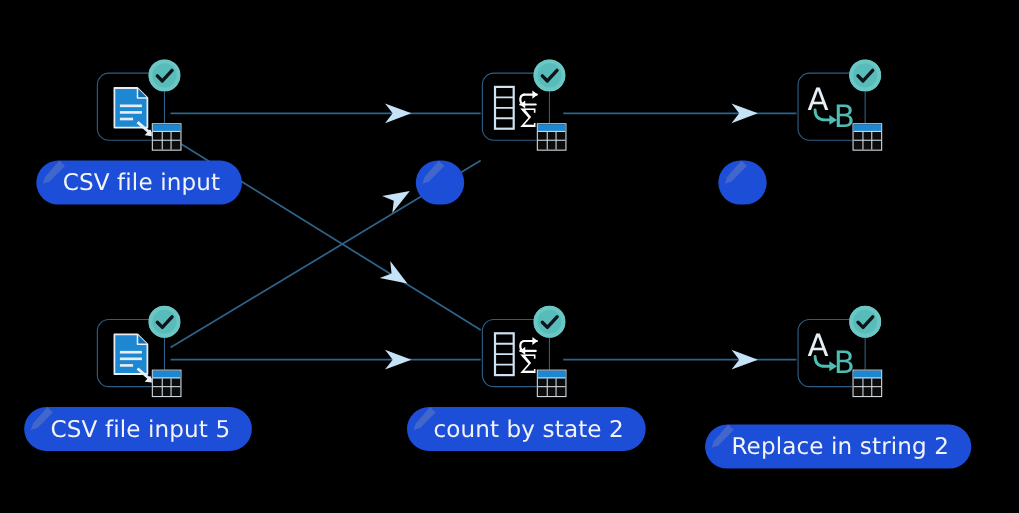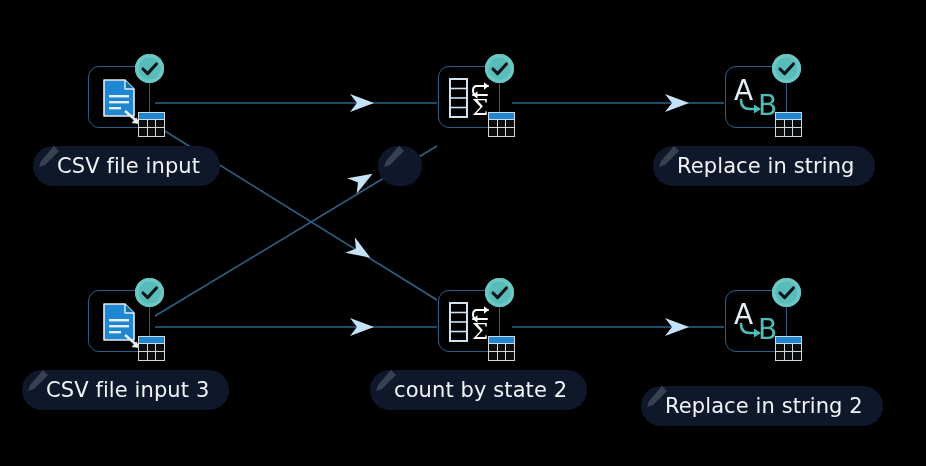--- a/index.html
+++ b/index.html
@@ -101,21 +101,21 @@
     position: absolute;
     top: 0; bottom: 0; left: 15.5px; width: 1px;
     background: #cfd8de;
   }
 
   
   .node-label {
     position: absolute;
     height: 40px;
     border-radius: 20px;
-    background: #0f172a;
+    background: #1d4ed8;
     color: #f2f4f7;
     font-size: 21px;
     line-height: 40px;
     padding: 0 20px 0 24px;
     white-space: nowrap;
     letter-spacing: 0.1px;
     overflow: hidden;
   }
   .node-label .pencil {
     position: absolute;
@@ -240,21 +240,20 @@
     <div class="table-glyph">
       <div class="tg-head"></div>
       <div class="tg-body">
           <div class="tg-v2"></div>
         </div>
     </div>
     <div class="node-label" style="left: -72px; top: 80px;">
       <svg class="pencil" viewBox="0 0 26 26">
         <path d="M19 2 L24 7 L10 21 L4 23 L6 17 Z" fill="#9aa3ab"></path>
       </svg>
-      <span class="lbl-text">Replace in string</span>
     </div>
   </div>
 
   <div class="node" style="left: 88px; top: 290px;">
     <div class="node-box">
       <svg class="node-inner" viewBox="0 0 62 62">
         <path d="M15 13 h21 l9 9 v27 h-30 z" fill="#1e87d1" stroke="#e8eef3" stroke-width="1.6" stroke-linejoin="round"></path>
         <path d="M36 13 v9 h9" fill="#0f6fae" stroke="#e8eef3" stroke-width="1.4" stroke-linejoin="round"></path>
         <rect x="20" y="28" width="20" height="2.4" fill="#e8eef3"></rect>
         <rect x="20" y="34" width="20" height="2.4" fill="#e8eef3"></rect>
@@ -273,21 +272,21 @@
     <div class="table-glyph">
       <div class="tg-head"></div>
       <div class="tg-body">
           <div class="tg-v2"></div>
         </div>
     </div>
     <div class="node-label" style="left: -66px; top: 80px;">
       <svg class="pencil" viewBox="0 0 26 26">
         <path d="M19 2 L24 7 L10 21 L4 23 L6 17 Z" fill="#9aa3ab"></path>
       </svg>
-      <span class="lbl-text">CSV file input 3</span>
+      <span class="lbl-text">CSV file input 5</span>
     </div>
   </div>
 
   <div class="node" style="left: 438px; top: 290px;">
     <div class="node-box">
       <svg class="node-inner" viewBox="0 0 62 62">
         <rect x="11" y="12" width="17" height="38" fill="none" stroke="#cfe2f2" stroke-width="2"></rect>
         <line x1="11" y1="21.5" x2="28" y2="21.5" stroke="#cfe2f2" stroke-width="1.6"></line>
         <line x1="11" y1="31" x2="28" y2="31" stroke="#cfe2f2" stroke-width="1.6"></line>
         <line x1="11" y1="40.5" x2="28" y2="40.5" stroke="#cfe2f2" stroke-width="1.6"></line>

